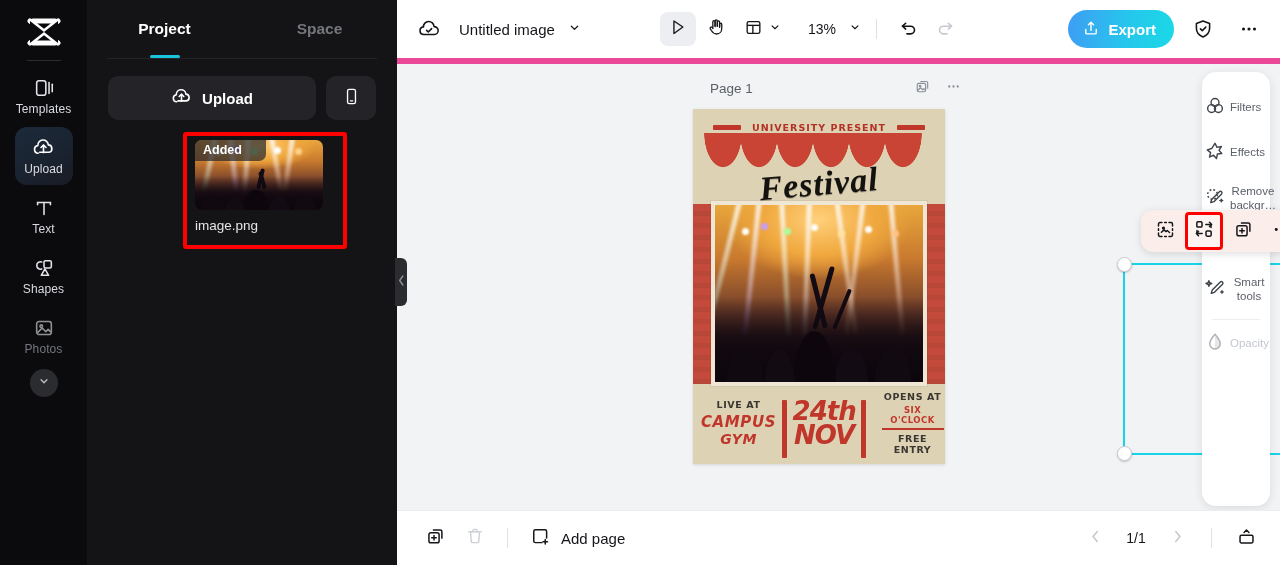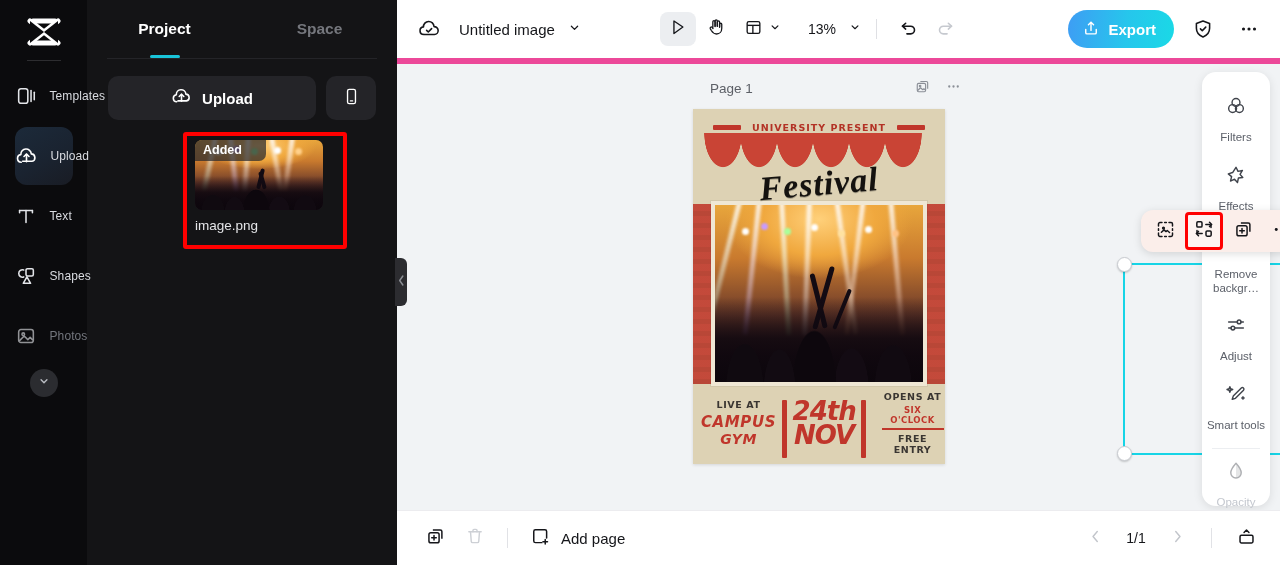--- a/index.html
+++ b/index.html
@@ -15,22 +15,22 @@
   .rail {
     width: 87px; height: 565px; background: #0b0b0d;
     display: flex; flex-direction: column; align-items: center;
     flex-shrink: 0; position: relative; z-index: 5;
   }
   .rail-logo { margin-top: 14px; width: 44px; height: 36px; display: flex; align-items: center; justify-content: center; }
   .rail-div { width: 34px; height: 1px; background: #2d2d30; margin: 10px 0 6px; }
   .rail-items { display: flex; flex-direction: column; align-items: center; width: 100%; }
   .rail-item {
     width: 58px; height: 58px; border-radius: 12px;
-    display: flex; flex-direction: row; align-items: center; 
-    gap: 13px; margin-bottom: 2px; cursor: pointer;
+    display: flex; flex-direction: column; align-items: center; justify-content: center;
+    gap: 3px; margin-bottom: 2px; cursor: pointer;
   }
   .rail-item.active {
     background: linear-gradient(150deg,#1c2a3a 0%,#1a2330 55%,#191c24 100%);
   }
   .rail-item .lbl { font-size: 12px; color: #d9dbe0; letter-spacing: .1px; }
   .rail-item.dim .lbl { color: #73767d; }
   .rail-item.dim svg { opacity: .62; }
   .rail-item svg { display: block; }
   .rail-more {
     width: 28px; height: 28px; border-radius: 50%; background: #2b2c30;
@@ -236,21 +236,21 @@
   .ftb-btn { width: 36px; height: 34px; border-radius: 7px; display: flex; align-items: center; justify-content: center; cursor: pointer; }
   .ftb-btn.hl { border: 3px solid #ff0000; border-radius: 4px; background: #fdf4f1; width: 38px; height: 38px; }
 
   
   .rpanel {
     position: absolute; right: 10px; top: 8px; width: 68px; height: 434px;
     background: #fff; border-radius: 14px; box-shadow: 0 2px 10px rgba(0,0,0,.10);
     padding: 14px 0 0 0; z-index: 7;
   }
   .rp-item {
-    width: 100%; display: flex; flex-direction: column; align-items: center; gap: 10px;
+    width: 100%; display: flex; flex-direction: row; align-items: center; gap: 4px;
     padding: 9px 2px 10px; cursor: pointer;
   }
   .rp-item .rl { font-size: 11.5px; color: #5c6069; text-align: center; line-height: 1.18; }
   .rp-sep { height: 1px; background: #eceef1; margin: 6px 10px 2px; }
   .rp-item.disabled .rl { color: #c3c7ce; }
   .rp-item.disabled svg { opacity: .42; }
 
   
   .bottombar {
     height: 55px; background: #fff; border-top: 1px solid #ececef;

